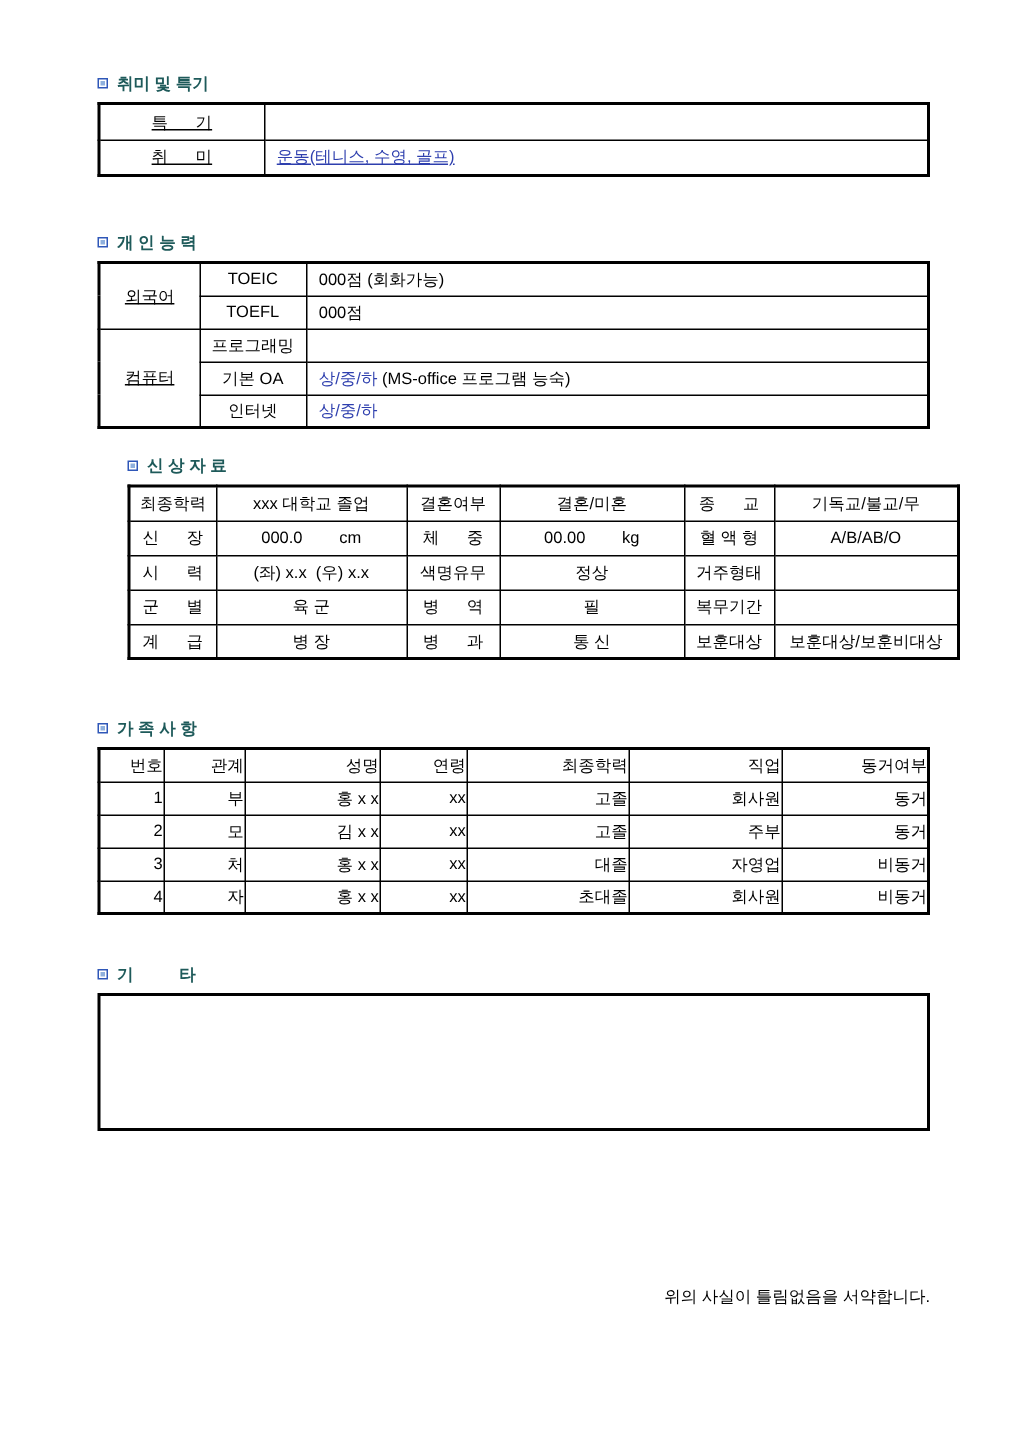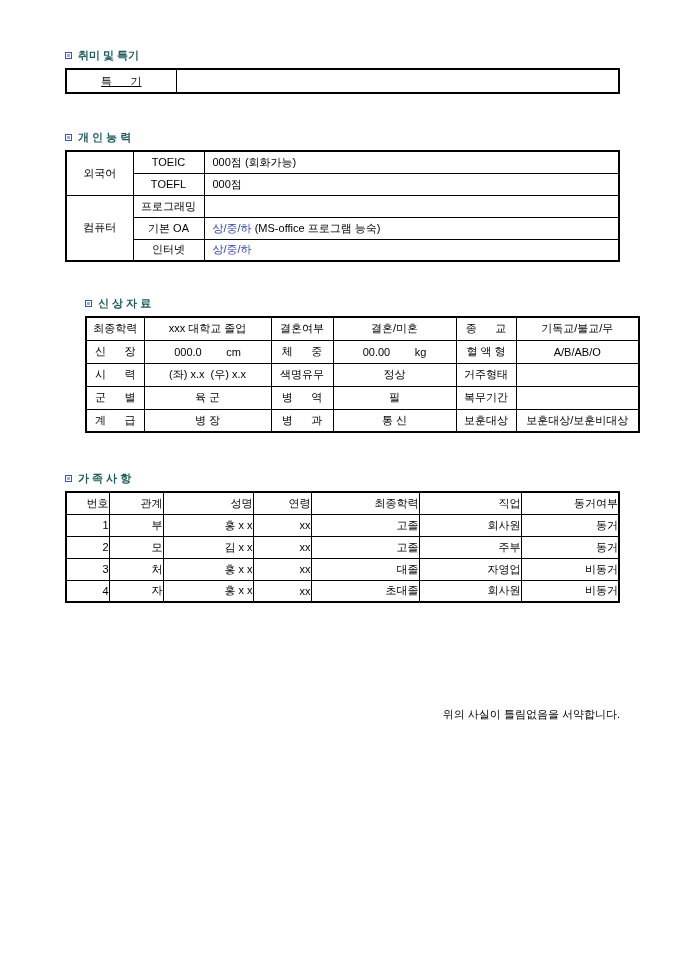--- a/index.html
+++ b/index.html
@@ -30,27 +30,27 @@
   }
   table.tbl td, table.tbl th {
     border:1px solid #000; white-space:pre; overflow:hidden;
     font-weight:normal; vertical-align:middle;
   }
   .tbl1 td { height:24px;text-decoration:underline; }
   .tbl2 td { height:22px; }
   .tbl3 td { height:23px; }
   .tbl4 td, .tbl4 th { height:22px; text-align:right; }
   .lbl { text-align:center; }
-  .grp { text-align:center; }
+  .grp { text-align:center;text-decoration:underline; }
   .val { text-align:left; padding-left:8px; }
   .tbl3 td { text-align:center; padding:0 2px; }
   .blue { color:#2e3fae; }
 
   .sec1 { margin-bottom:36px; }
-  .sec2 { margin-bottom:34px; }
+  .sec2 { margin-bottom:17px; }
   .sec3 { margin-bottom:38px;margin-left:20px; }
   .sec4 { margin-bottom:32px; }
 
   .etc-box {
     width:555px; height:92px; border:2px solid #000; background:#fff;
   }
 
   .footer {
     margin-top:56px; width:555px; text-align:right;
     font-size:11px; line-height:22px; white-space:pre;
@@ -68,20 +68,24 @@
     </div>
     <table class="tbl tbl1">
       <colgroup>
           <col style="width:110px">
           <col>
         </colgroup>
       <tbody>
         <tr>
           <td class="lbl">특      기</td>
           <td class="val"></td>
+        </tr>
+        <tr>
+          <td class="lbl">취      미</td>
+          <td class="val blue">운동(테니스, 수영, 골프)</td>
         </tr>
       </tbody>
     </table>
   </div>
 
   <div class="sec2">
     <div class="sec-title">
       <span class="sq"></span>
       <span>개 인 능 력</span>
     </div>
@@ -235,20 +239,27 @@
           <td>홍 x x</td>
           <td>xx</td>
           <td>초대졸</td>
           <td>회사원</td>
           <td>비동거</td>
         </tr>
       </tbody>
     </table>
   </div>
 
+  <div class="sec5">
+    <div class="sec-title">
+      <span class="sq"></span>
+      <span>기          타</span>
+    </div>
+    <div class="etc-box"></div>
+  </div>
 
   <div class="footer">
     <div>위의 사실이 틀림없음을 서약합니다.</div>
     
     
   </div>
 
 </div>
 
 </body></html>

